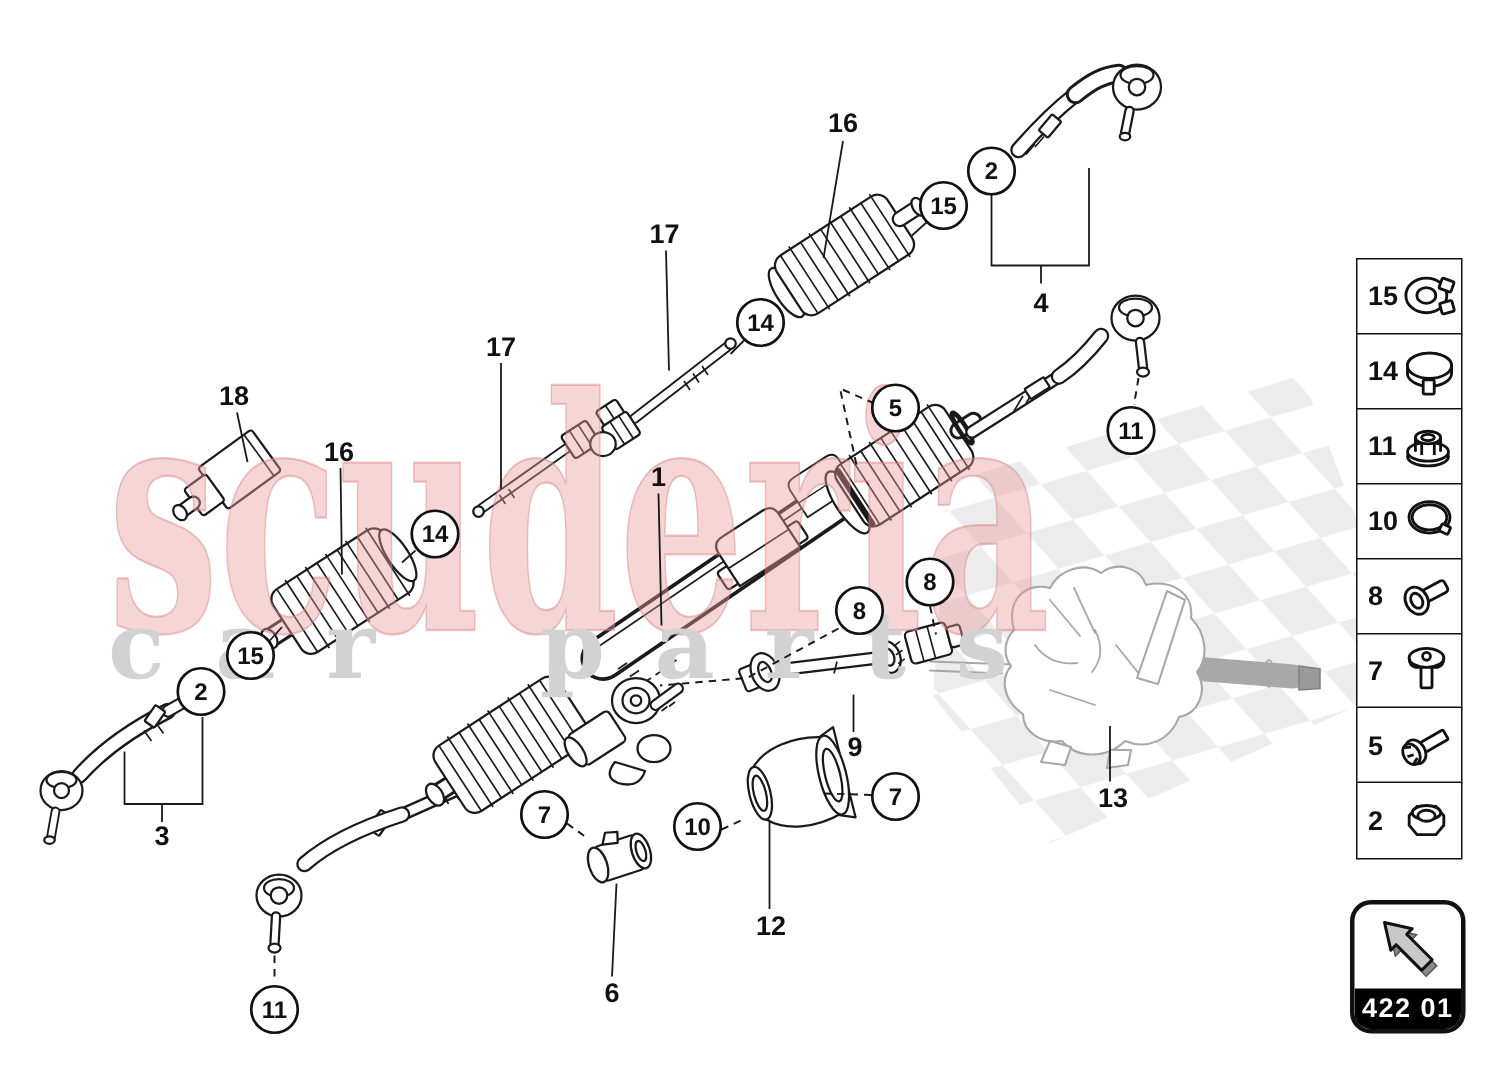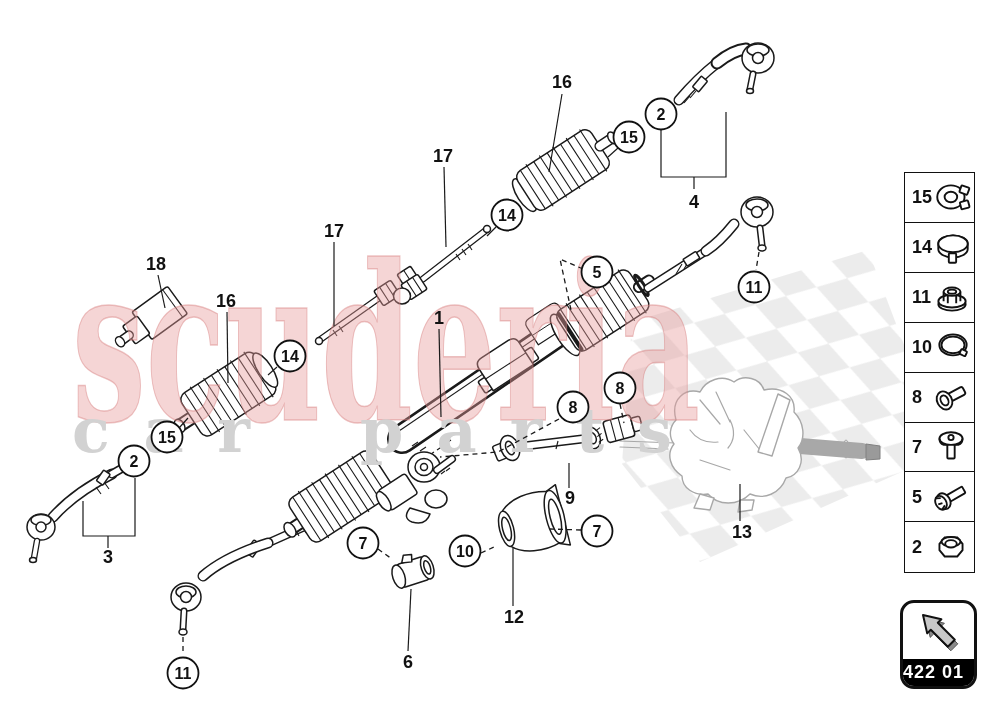--- a/index.html
+++ b/index.html
@@ -34,21 +34,21 @@
         margin-top:-1.6px;background:#fff;display:flex;align-items:center;padding:0 2px 0 7px;}
   .cell:first-child{margin-top:0;}
   .cell .num{font:bold 18px "Liberation Sans",sans-serif;color:#111;width:22px;}
   .cell svg{width:42px;height:42px;flex:0 0 auto;}
 
   
   #navbox{position:absolute;left:900px;top:600px;width:77px;height:89px;box-sizing:border-box;
           border:3px solid #111;border-radius:14px;background:#fff;overflow:hidden;
           display:flex;flex-direction:column;}
   #navbox .arr{flex:1;display:flex;align-items:center;justify-content:center;}
-  #navbox .code{height:27px;background:#000;color:#fff;
+  #navbox .code{height:27px;background:#000;color:#fff;text-align:center;
                 font:bold 18px/27px "Liberation Sans",sans-serif;letter-spacing:1px;}
 </style>
 </head>
 <body>
 
 <div id="stage">
 
 <svg id="diagram" width="1000" height="727" viewBox="0 0 1000 727" xmlns="http://www.w3.org/2000/svg">
   <defs>
     <pattern id="chk" width="54" height="34" patternUnits="userSpaceOnUse" patternTransform="rotate(16)">

